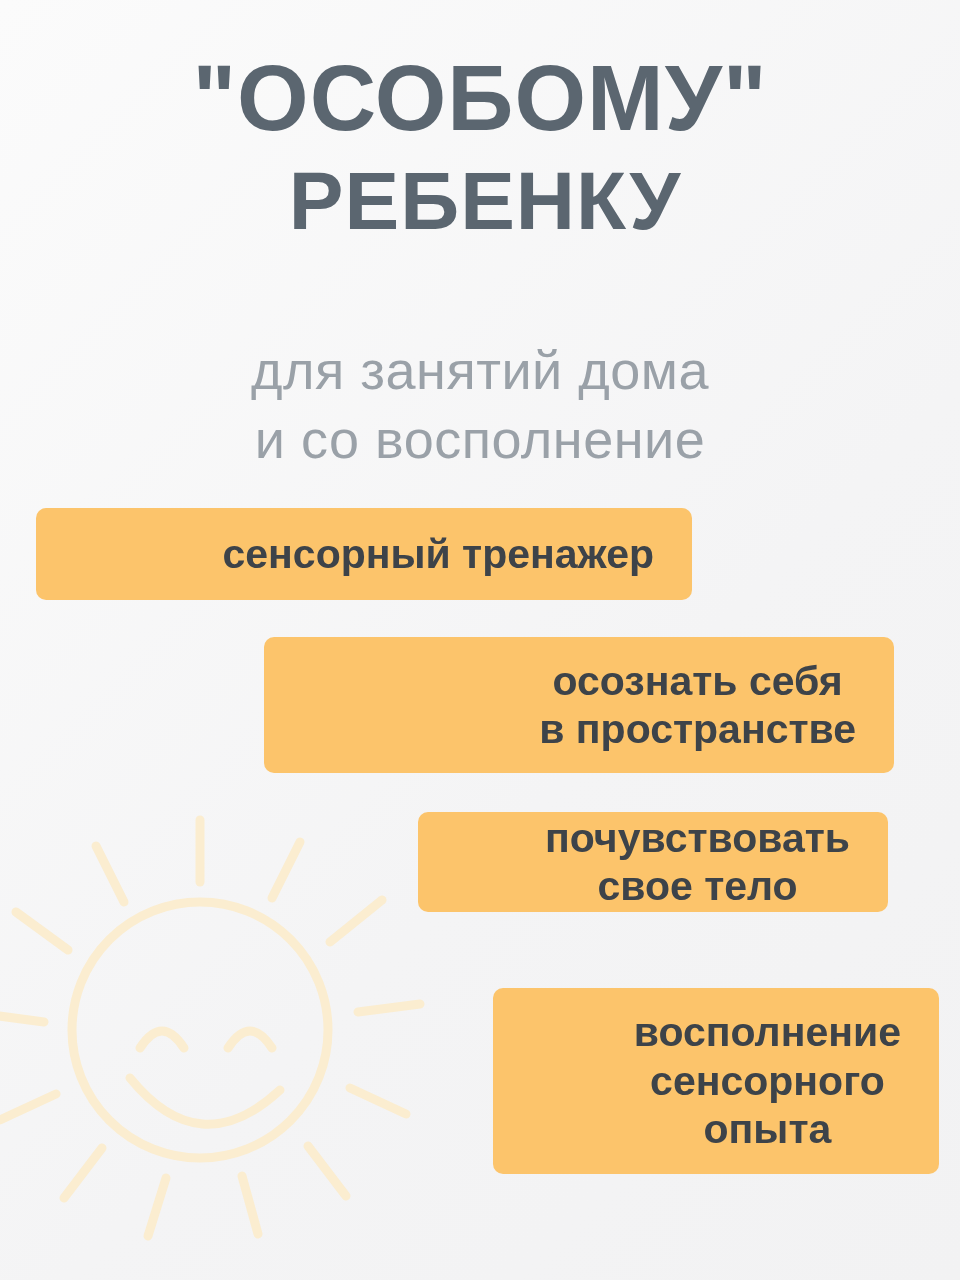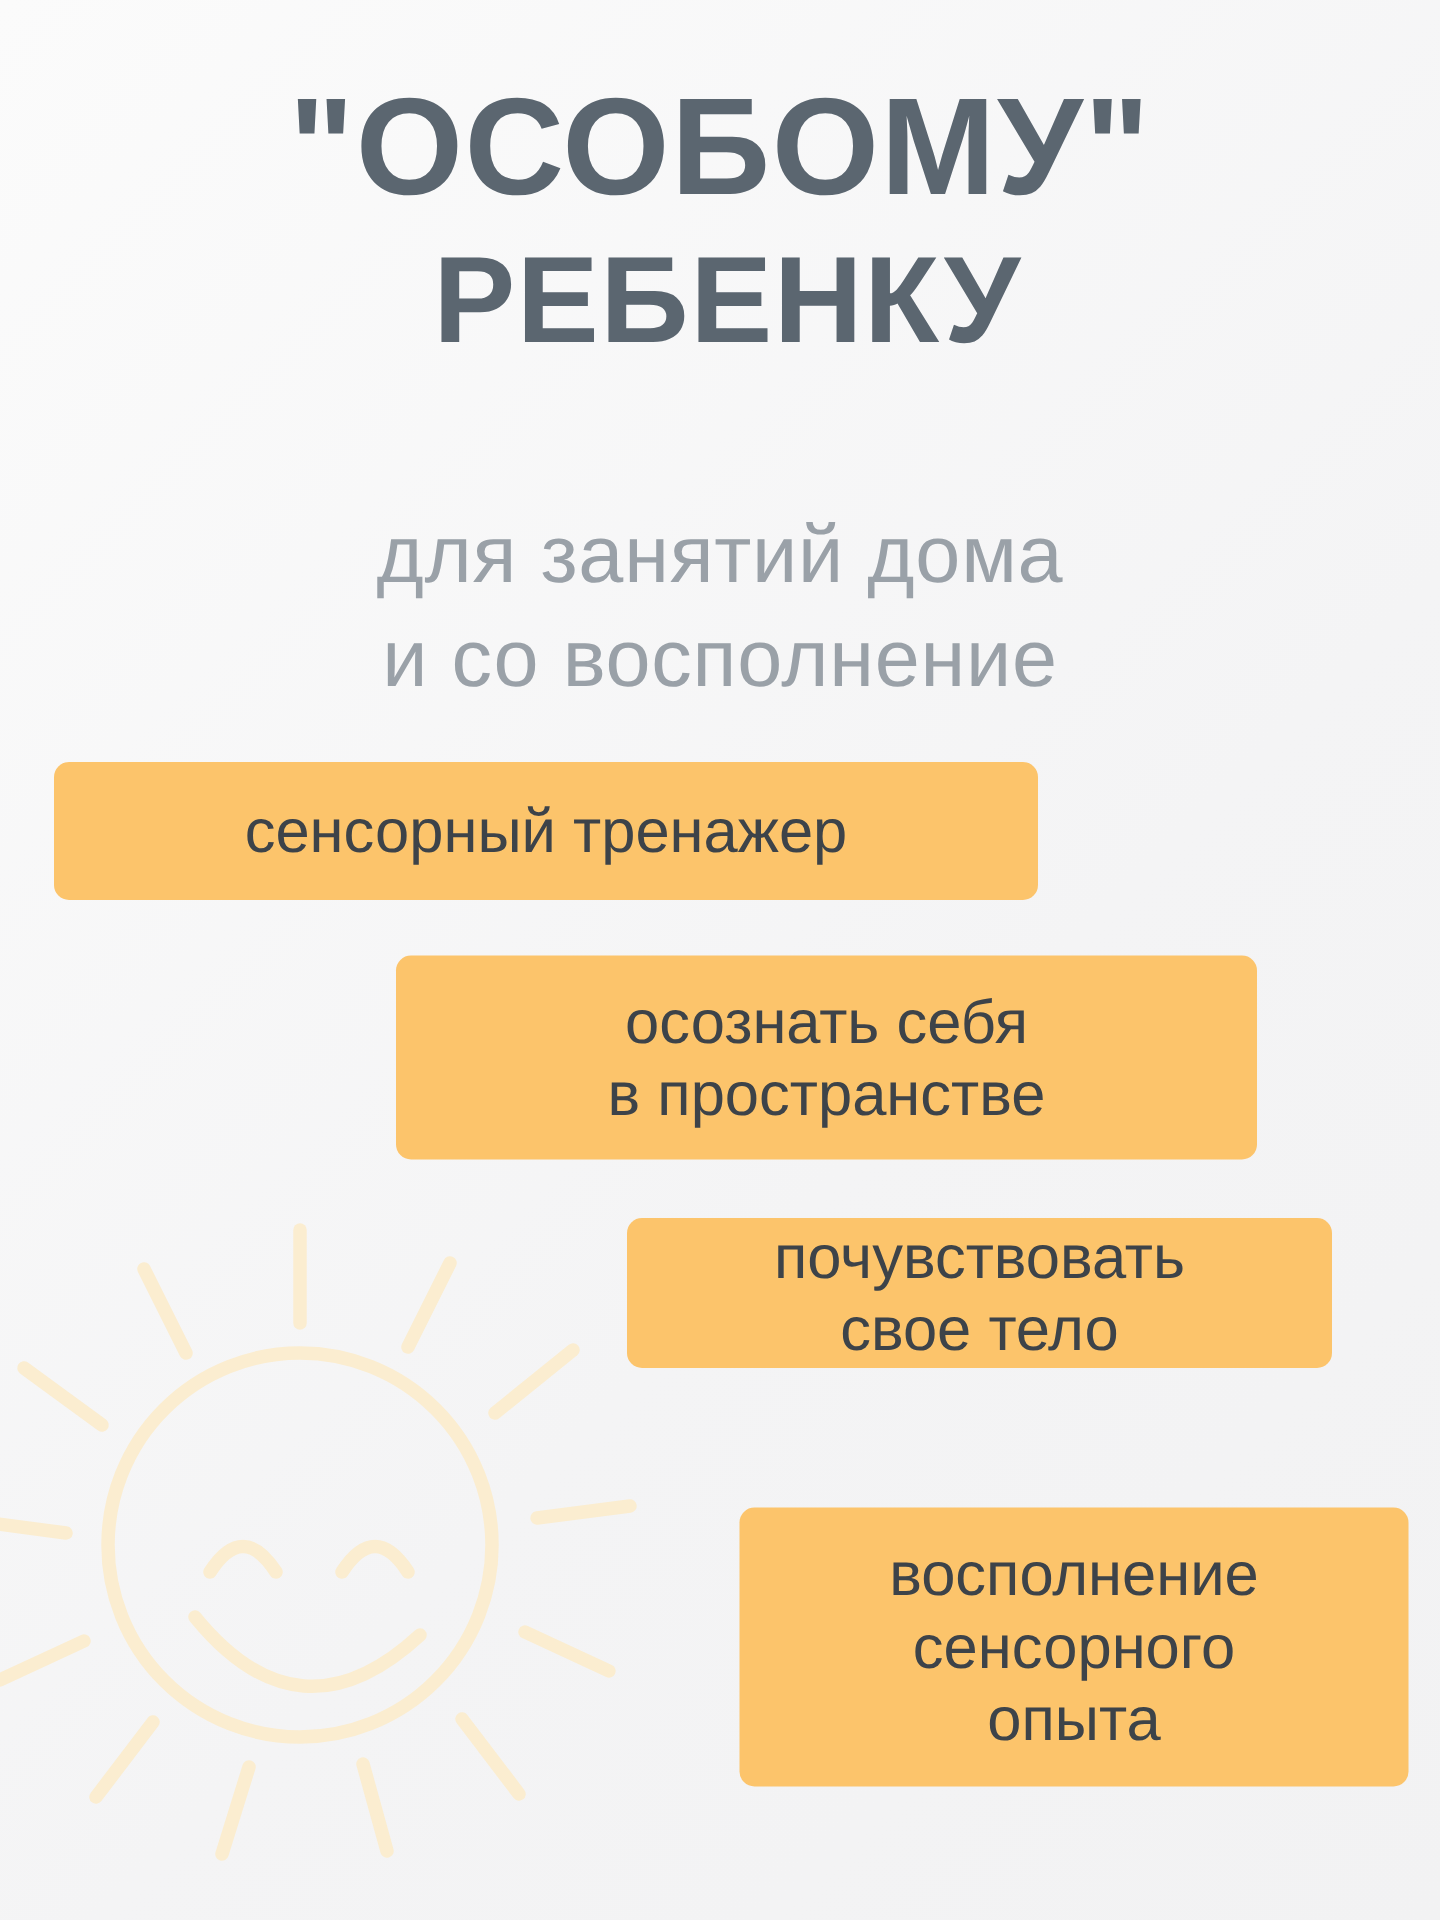--- a/index.html
+++ b/index.html
@@ -80,53 +80,53 @@
   .chip {
     position: absolute;
     background: #fcc46b;
     border-radius: 10px;
     color: #3d4349;
     font-size: 41px;
     line-height: 1.18;
     text-align: center;
     display: flex;
     align-items: center;
-    justify-content: center;
-    padding: 0 22px;
+    justify-content: flex-end;
+    padding: 0 38px;
     box-sizing: border-box;
+    font-weight: bold;
   }
   .chip .chip-text {
     display: block;
     white-space: pre-line;
   }
 
   #chip-0 {
     left: 36px;
     top: 508px;
     width: 656px;
     height: 92px;
   }
   #chip-1 {
     left: 264px;
     top: 637px;
-    width: 574px;
+    width: 630px;
     height: 136px;
   }
   #chip-2 {
     left: 418px;
     top: 812px;
     width: 470px;
     height: 100px;
   }
   #chip-3 {
     left: 493px;
     top: 988px;
     width: 446px;
     height: 186px;
-    margin-top: 17px;
   }
 </style>
 </head>
 <body>
 
 <div class="poster">
 
   <div class="sun-decor">
     <svg width="460" height="460" viewBox="0 0 460 460" xmlns="http://www.w3.org/2000/svg">
       <g stroke="#fbedd0" stroke-width="9" stroke-linecap="round" fill="none">

